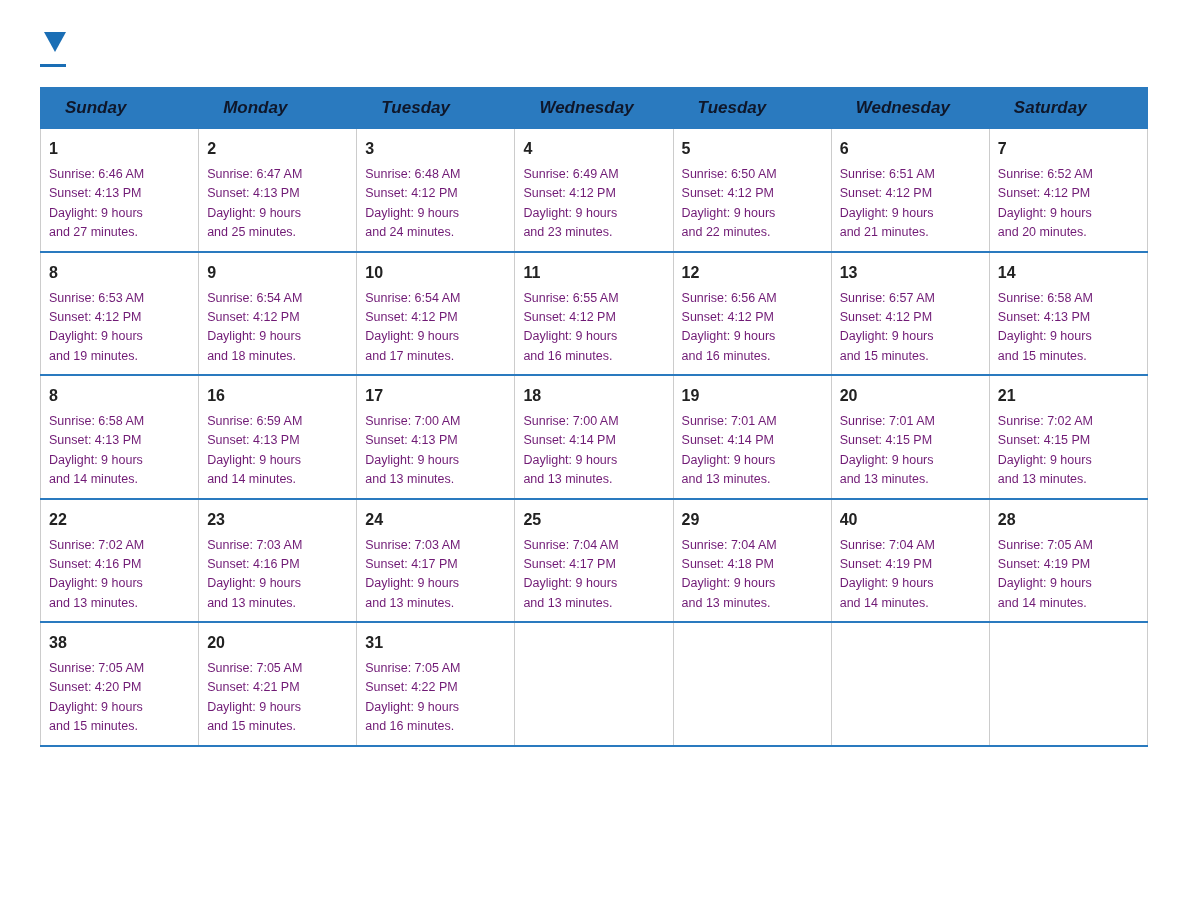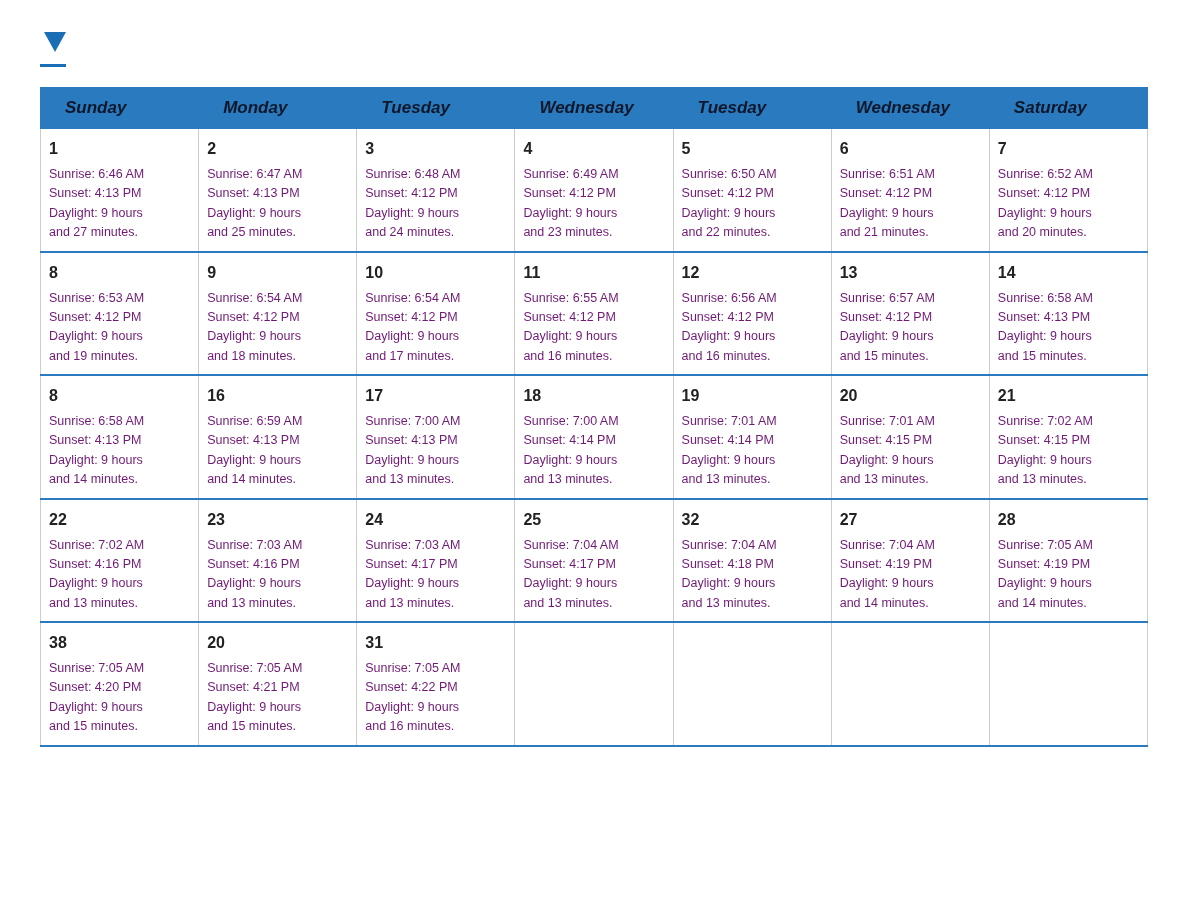--- a/index.html
+++ b/index.html
@@ -235,25 +235,25 @@
         </td>
         <td>
           <span class="day-num">24</span>
           <div class="day-info">Sunrise: 7:03 AM<br>Sunset: 4:17 PM<br>Daylight: 9 hours<br>and 13 minutes.</div>
         </td>
         <td>
           <span class="day-num">25</span>
           <div class="day-info">Sunrise: 7:04 AM<br>Sunset: 4:17 PM<br>Daylight: 9 hours<br>and 13 minutes.</div>
         </td>
         <td>
-          <span class="day-num">32</span>
+          <span class="day-num">29</span>
           <div class="day-info">Sunrise: 7:04 AM<br>Sunset: 4:18 PM<br>Daylight: 9 hours<br>and 13 minutes.</div>
         </td>
         <td>
-          <span class="day-num">27</span>
+          <span class="day-num">40</span>
           <div class="day-info">Sunrise: 7:04 AM<br>Sunset: 4:19 PM<br>Daylight: 9 hours<br>and 14 minutes.</div>
         </td>
         <td>
           <span class="day-num">28</span>
           <div class="day-info">Sunrise: 7:05 AM<br>Sunset: 4:19 PM<br>Daylight: 9 hours<br>and 14 minutes.</div>
         </td>
       </tr>
       <tr>
         <td>
           <span class="day-num">38</span>

